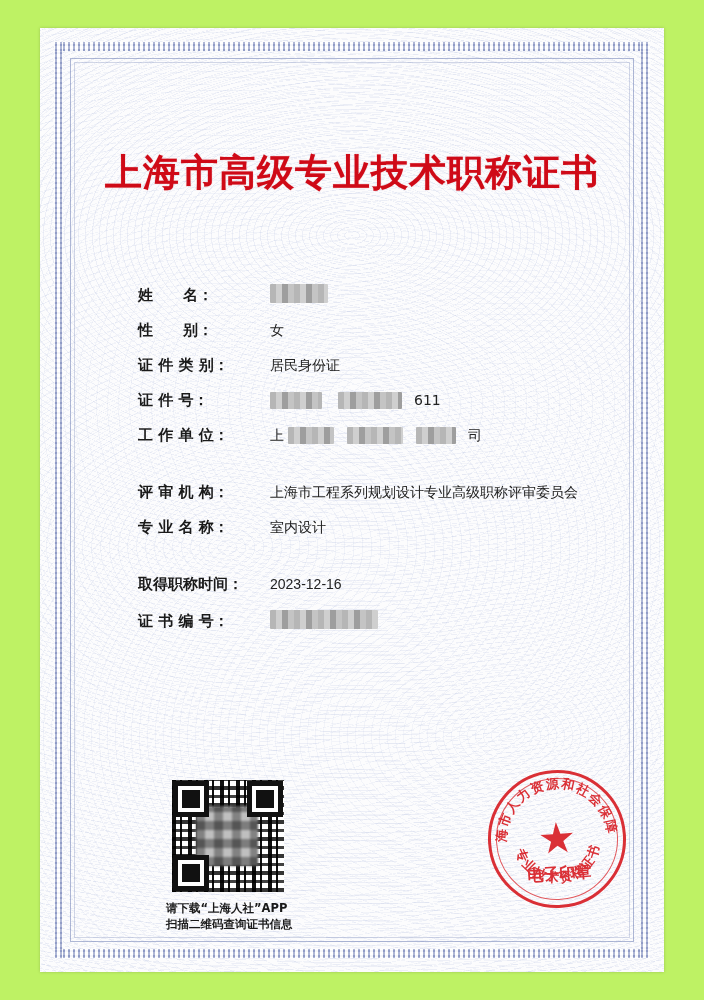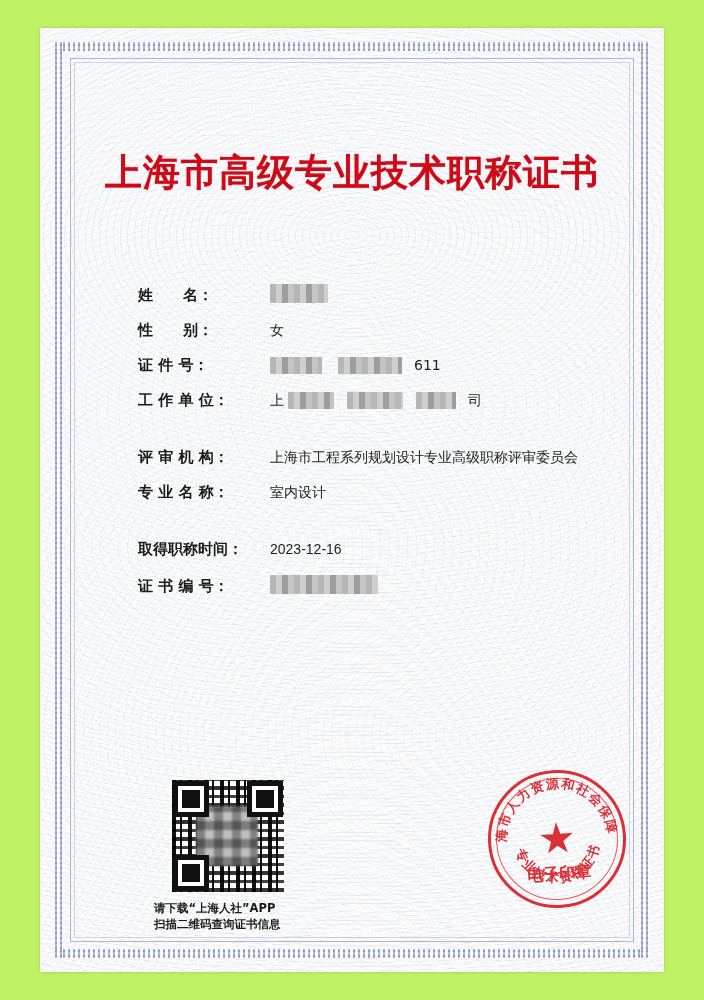--- a/index.html
+++ b/index.html
@@ -190,21 +190,21 @@
     left: 24px; top: 26px;
     width: 62px; height: 60px;
     background:
       repeating-linear-gradient(90deg,#9a9a9a 0 9px,#e2e2e2 9px 18px),
       repeating-linear-gradient(0deg,#8d8d8d 0 9px,#d8d8d8 9px 18px);
     background-blend-mode: multiply;
     filter: blur(1.2px);
   }
   .qr-caption {
     position: absolute;
-    left: 114px;
+    left: 126px;
     top: 872px;
     font-family: "DejaVu Sans", sans-serif;
     font-size: 11.5px;
     font-weight: bold;
     color: #1a1a1a;
     line-height: 16px;
     white-space: nowrap;
   }
 
   
@@ -281,20 +281,24 @@
           <span class="redact r1 tall"></span>
         </div>
       </div>
 
       <div class="field-row">
         <div class="field-label">性　　别：</div>
         <div class="field-value">女</div>
       </div>
 
 
+      <div class="field-row">
+        <div class="field-label">证 件 类 别：</div>
+        <div class="field-value">居民身份证</div>
+      </div>
 
       <div class="field-row">
         <div class="field-label">证 件 号：</div>
         <div class="field-value value-mixed">
           <span class="redact" style="width:52px"></span>
           <span style="width:8px;display:inline-block"></span>
           <span class="redact" style="width:64px"></span>
           <span style="width:4px;display:inline-block"></span>
           <span>611</span>
         </div>

